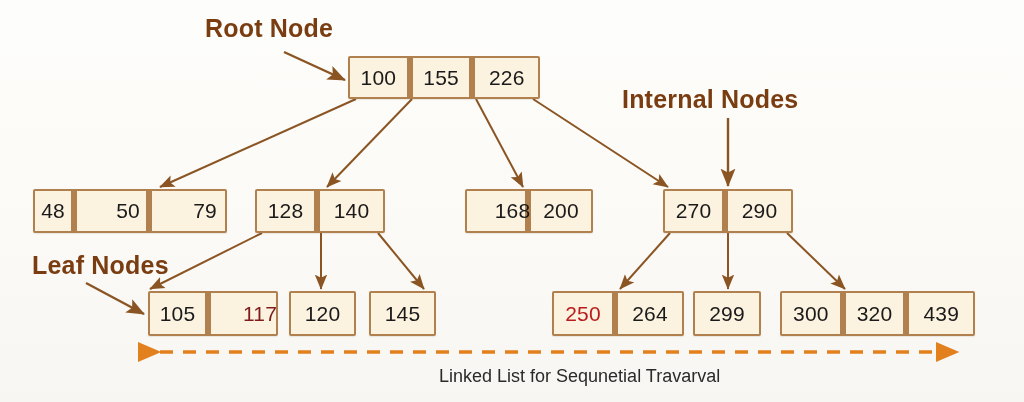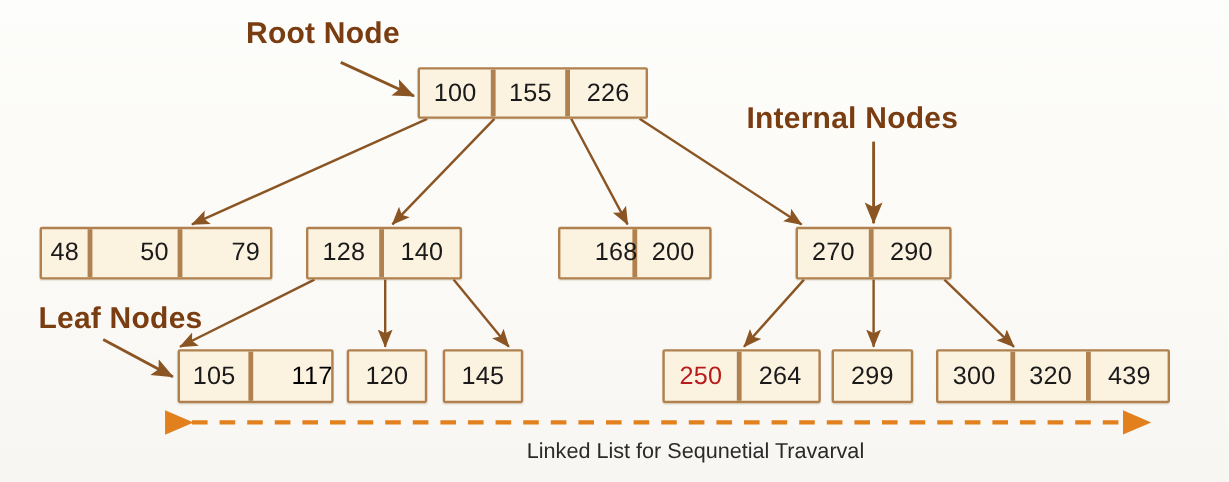--- a/index.html
+++ b/index.html
@@ -38,21 +38,21 @@
   }
   .cell {
     box-sizing: border-box;
     display: flex;
     align-items: center;
     justify-content: center;
     font-family: "Liberation Sans", sans-serif;
     font-size: 21px;
     color: #1a1a1a;
     letter-spacing: 0.2px;
-    border-right: 4px solid #b91c1c;
+    border-right: 6px solid #b91c1c;
   }
   .cell:last-child {
     border-right: none;
   }
   .callout {
     position: absolute;
     font-family: "Liberation Sans", sans-serif;
     font-weight: bold;
     font-size: 25px;
     color: #7a3d11;
@@ -125,21 +125,21 @@
       <div class="node" style="left: 465px; top: 189px; height: 44px; width: 128px; background: rgb(251, 242, 224); border-color: rgb(176, 129, 78);">
         <div class="cell" style="width: 64px; border-right-color: rgb(176, 129, 78); color: rgb(26, 26, 26); padding-left: 33px;">168</div>
         <div class="cell" style="width: 64px; border-right-color: rgb(176, 129, 78); color: rgb(26, 26, 26);">200</div>
       </div>
       <div class="node" style="left: 663px; top: 189px; height: 44px; width: 130px; background: rgb(251, 242, 224); border-color: rgb(176, 129, 78);">
         <div class="cell" style="width: 65px; border-right-color: rgb(176, 129, 78); color: rgb(26, 26, 26);">270</div>
         <div class="cell" style="width: 65px; border-right-color: rgb(176, 129, 78); color: rgb(26, 26, 26);">290</div>
       </div>
       <div class="node" style="left: 148px; top: 291px; height: 45px; width: 130px; background: rgb(251, 242, 224); border-color: rgb(176, 129, 78);">
         <div class="cell" style="width: 65px; border-right-color: rgb(176, 129, 78); color: rgb(26, 26, 26);">105</div>
-        <div class="cell" style="width: 65px; border-right-color: rgb(176, 129, 78); color: #000000; padding-left: 33px;">117</div>
+        <div class="cell" style="width: 65px; border-right-color: rgb(176, 129, 78); color: #7f1d1d; padding-left: 33px;">117</div>
       </div>
       <div class="node" style="left: 289px; top: 291px; height: 45px; width: 67px; background: rgb(251, 242, 224); border-color: rgb(176, 129, 78);">
         <div class="cell" style="width: 67px; border-right-color: rgb(176, 129, 78); color: rgb(26, 26, 26);">120</div>
       </div>
       <div class="node" style="left: 369px; top: 291px; height: 45px; width: 67px; background: rgb(251, 242, 224); border-color: rgb(176, 129, 78);">
         <div class="cell" style="width: 67px; border-right-color: rgb(176, 129, 78); color: rgb(26, 26, 26);">145</div>
       </div>
       <div class="node" style="left: 552px; top: 291px; height: 45px; width: 132px; background: rgb(251, 242, 224); border-color: rgb(176, 129, 78);">
         <div class="cell" style="width: 66px; border-right-color: rgb(176, 129, 78); color: #b91c1c;">250</div>
         <div class="cell" style="width: 66px; border-right-color: rgb(176, 129, 78); color: rgb(26, 26, 26);">264</div>

